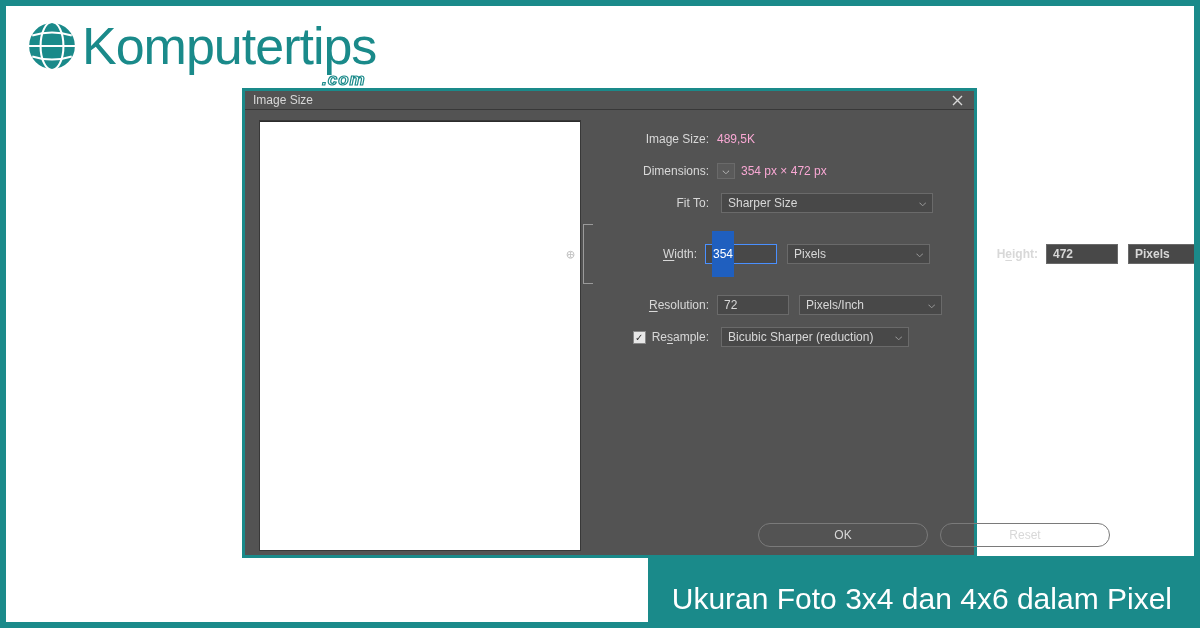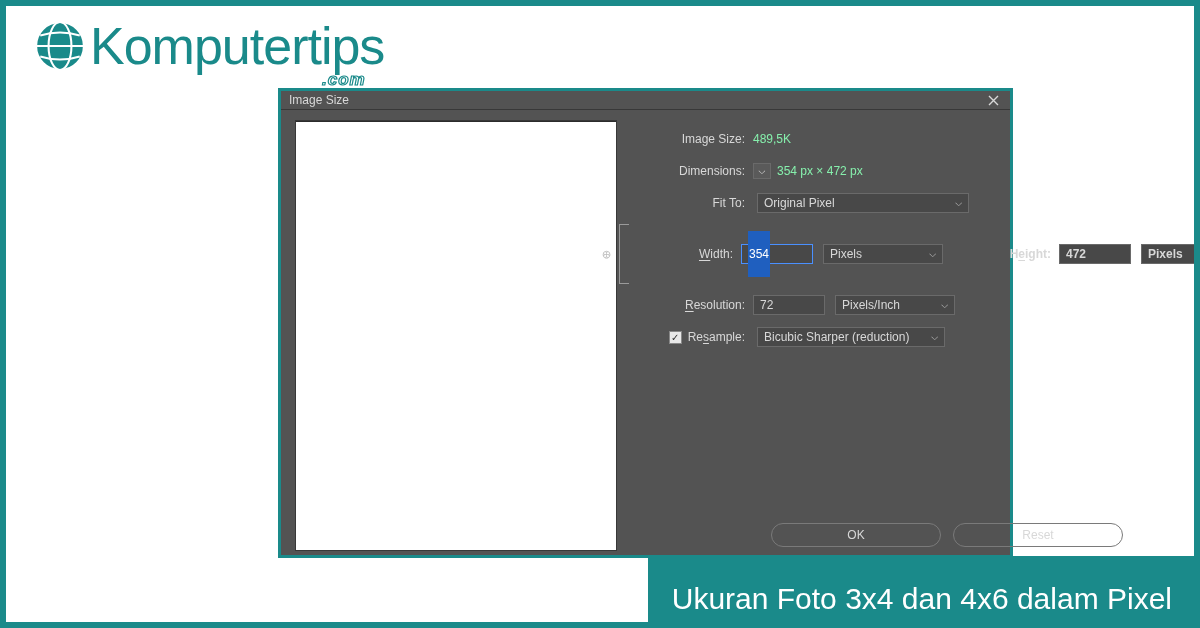--- a/index.html
+++ b/index.html
@@ -5,21 +5,21 @@
   * { box-sizing: border-box; margin: 0; padding: 0; }
   body {
     width: 1200px; height: 628px;
     background: #ffffff;
     font-family: "Segoe UI", Tahoma, sans-serif;
     position: relative;
     border: 6px solid #1a8a8a;
   }
   .logo-wrap {
     position: absolute;
-    top: 14px; left: 28px;
+    top: 14px; left: 20px;
     display: flex; align-items: center; gap: 4px;
     color: #1a8a8a;
   }
   .logo-mark {
     width: 52px; height: 52px;
     position: relative;
   }
   .logo-mark svg { width: 100%; height: 100%; }
   .logo-text {
     font-size: 52px;
@@ -41,21 +41,20 @@
   }
   .dialog {
     position: absolute;
     top: 82px; left: 236px;
     width: 735px; height: 470px;
     background: #535353;
     border: 3px solid #1a8a8a;
     display: flex; flex-direction: column;
     color: #d8d8d8;
     font-size: 12px;
-    margin-left: 36px;
   }
   .titlebar {
     height: 26px;
     background: #535353;
     display: flex; align-items: center;
     padding: 0 8px;
     border-bottom: 1px solid #383838;
   }
   .titlebar-title { flex: 1; color: #d8d8d8; font-size: 12px; }
   .titlebar-close {
@@ -84,21 +83,21 @@
   .row {
     display: flex; align-items: center;
     margin-bottom: 10px;
     min-height: 22px;
   }
   .lbl {
     width: 120px; text-align: right;
     padding-right: 8px;
     color: #d8d8d8;
   }
-  .val { color: #86efac; }
+  .val { color: #f9a8d4; }
   .gear {
     margin-left: auto;
     color: #d8d8d8;
     font-size: 13px;
     cursor: pointer;
   }
   .dim-chev {
     display: inline-flex; align-items: center; justify-content: center;
     width: 18px; height: 16px;
     border: 1px solid #6a6a6a;
@@ -122,21 +121,21 @@
   .input-active {
     border: 1px solid #4a90ff;
     background: #484848;
   }
   .input-active span.highlight {
     background: #1f5fbf; color: #fff;
     padding: 16px 1px;
   }
   .fitto-select { width: 212px; margin-left: 4px; }
   .wh-input { width: 72px; }
-  .unit-select { width: 120px; margin-left: 10px; }
+  .unit-select { width: 143px; margin-left: 10px; }
   .resample-select { width: 188px; margin-left: 4px; }
   .checkbox {
     width: 13px; height: 13px;
     background: #e8e8e8;
     border: 1px solid #888;
     display: inline-flex; align-items: center; justify-content: center;
     margin-right: 6px;
     font-size: 10px; color: #333;
     cursor: pointer;
   }
@@ -244,21 +243,21 @@
 
       <div class="row">
         <span class="lbl">Dimensions:</span>
         <span class="dim-chev">⌵</span>
         <span class="val">354 px × 472 px</span>
       </div>
 
       <div class="row">
         <span class="lbl"><span>Fit To:</span></span>
         <div class="select fitto-select">
-          <span>Original Pixel</span>
+          <span>Sharper Size</span>
           <span class="select-caret">⌵</span>
         </div>
       </div>
 
       <div class="row wh-block">
         <div class="link-col">
           <div class="link-bracket">
             <span class="link-glyph">𐃏</span>
           </div>
         </div>

